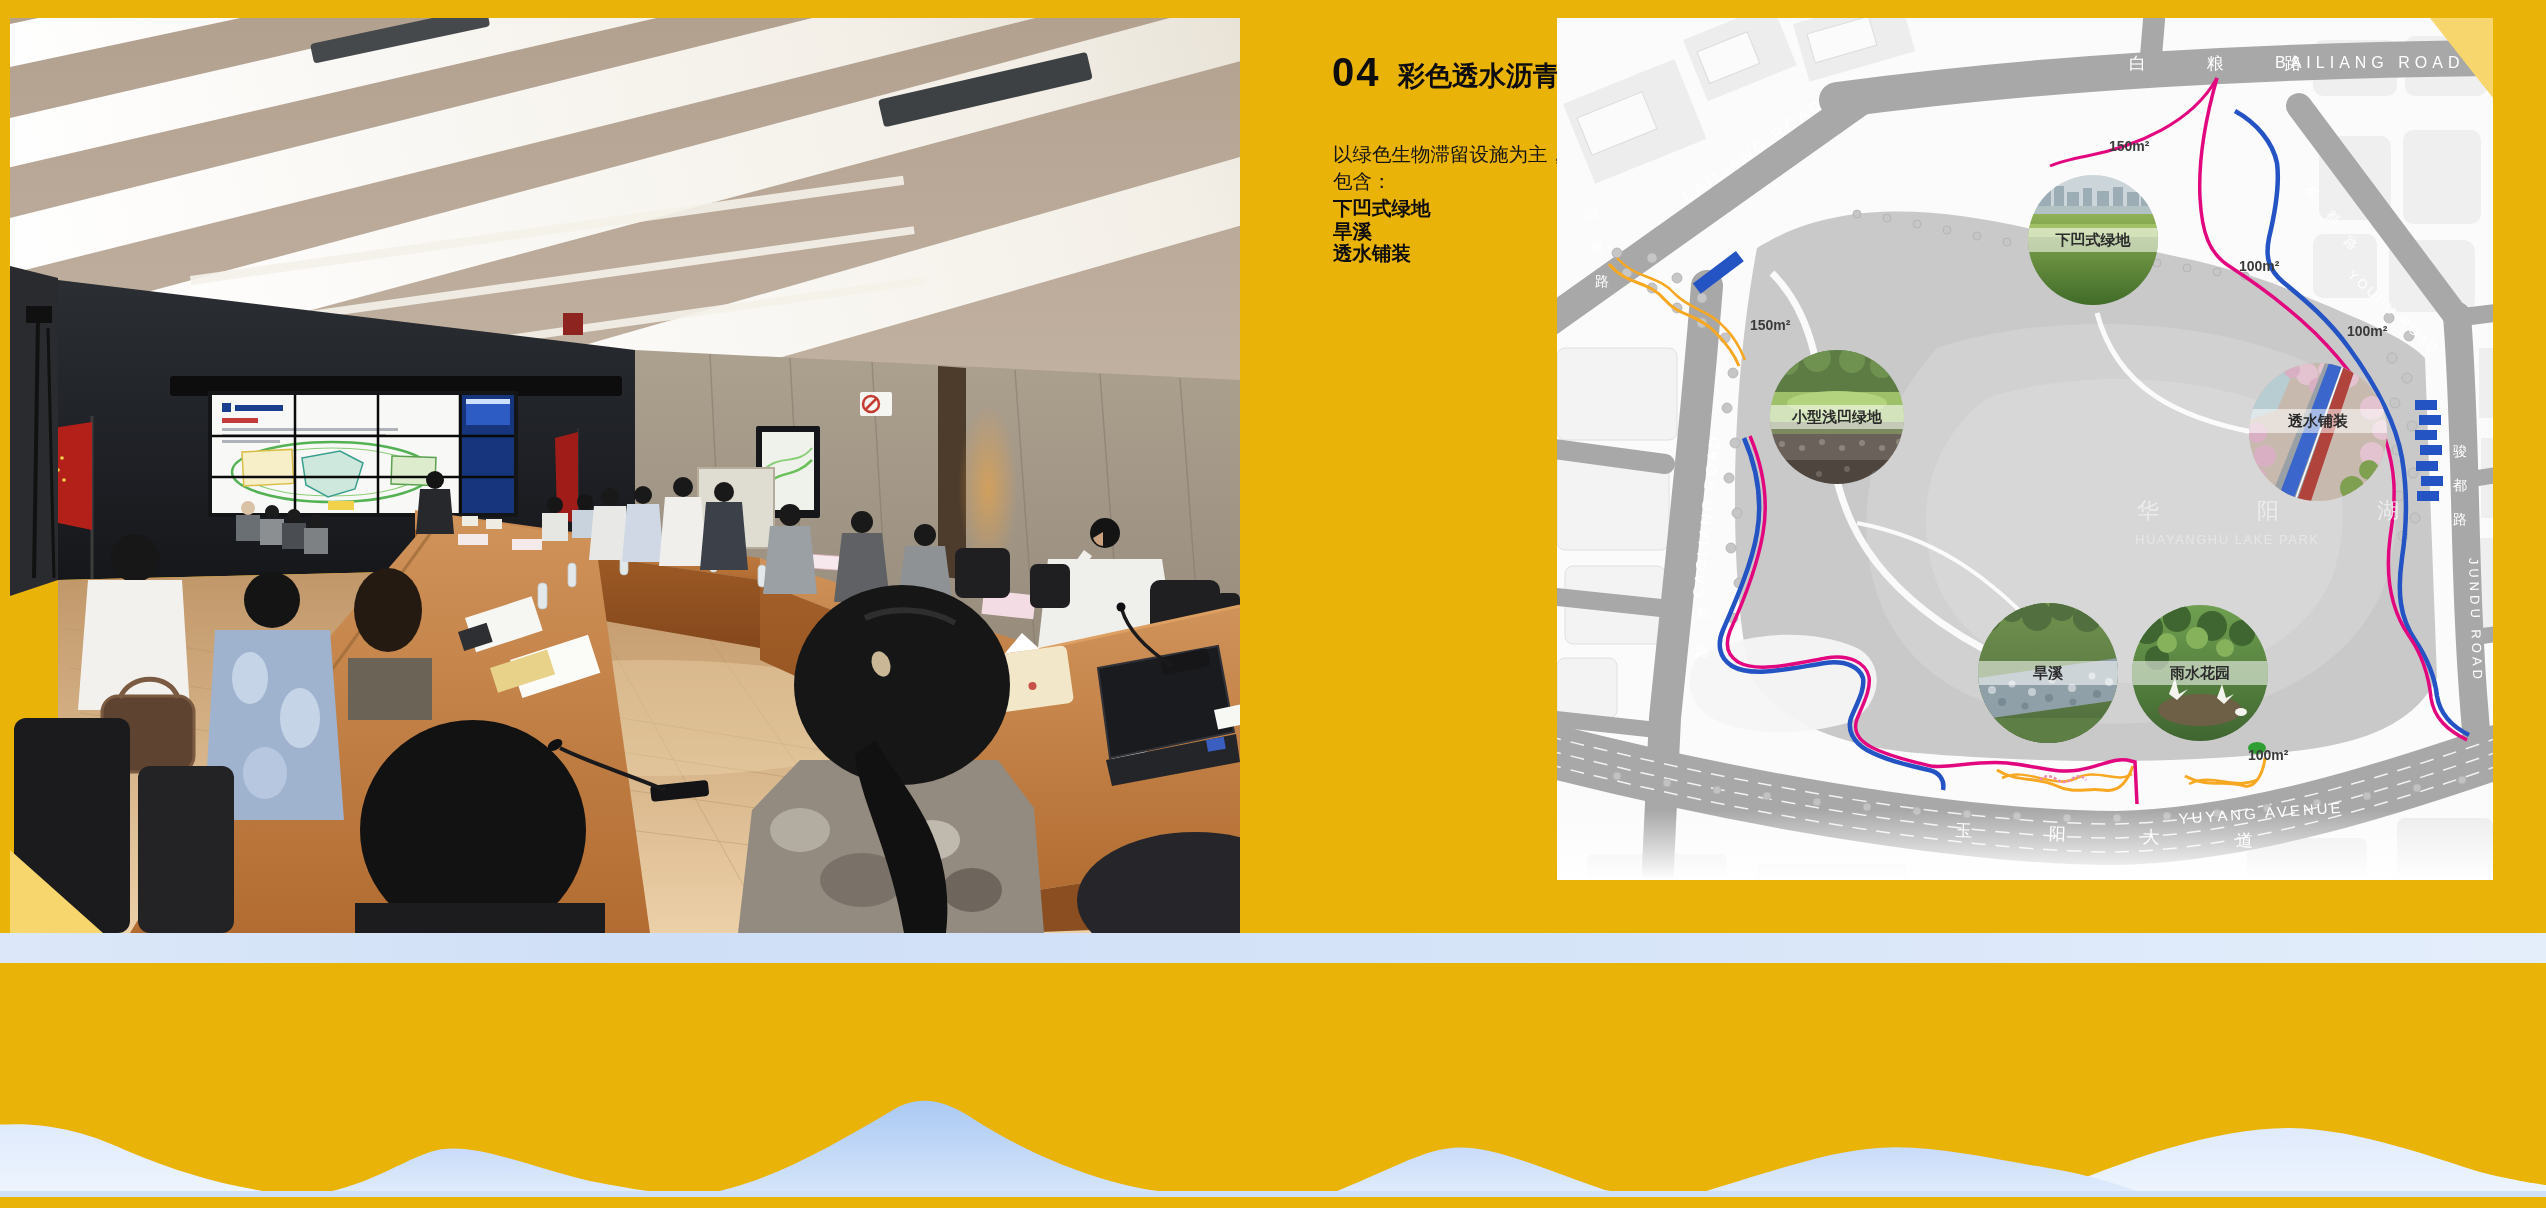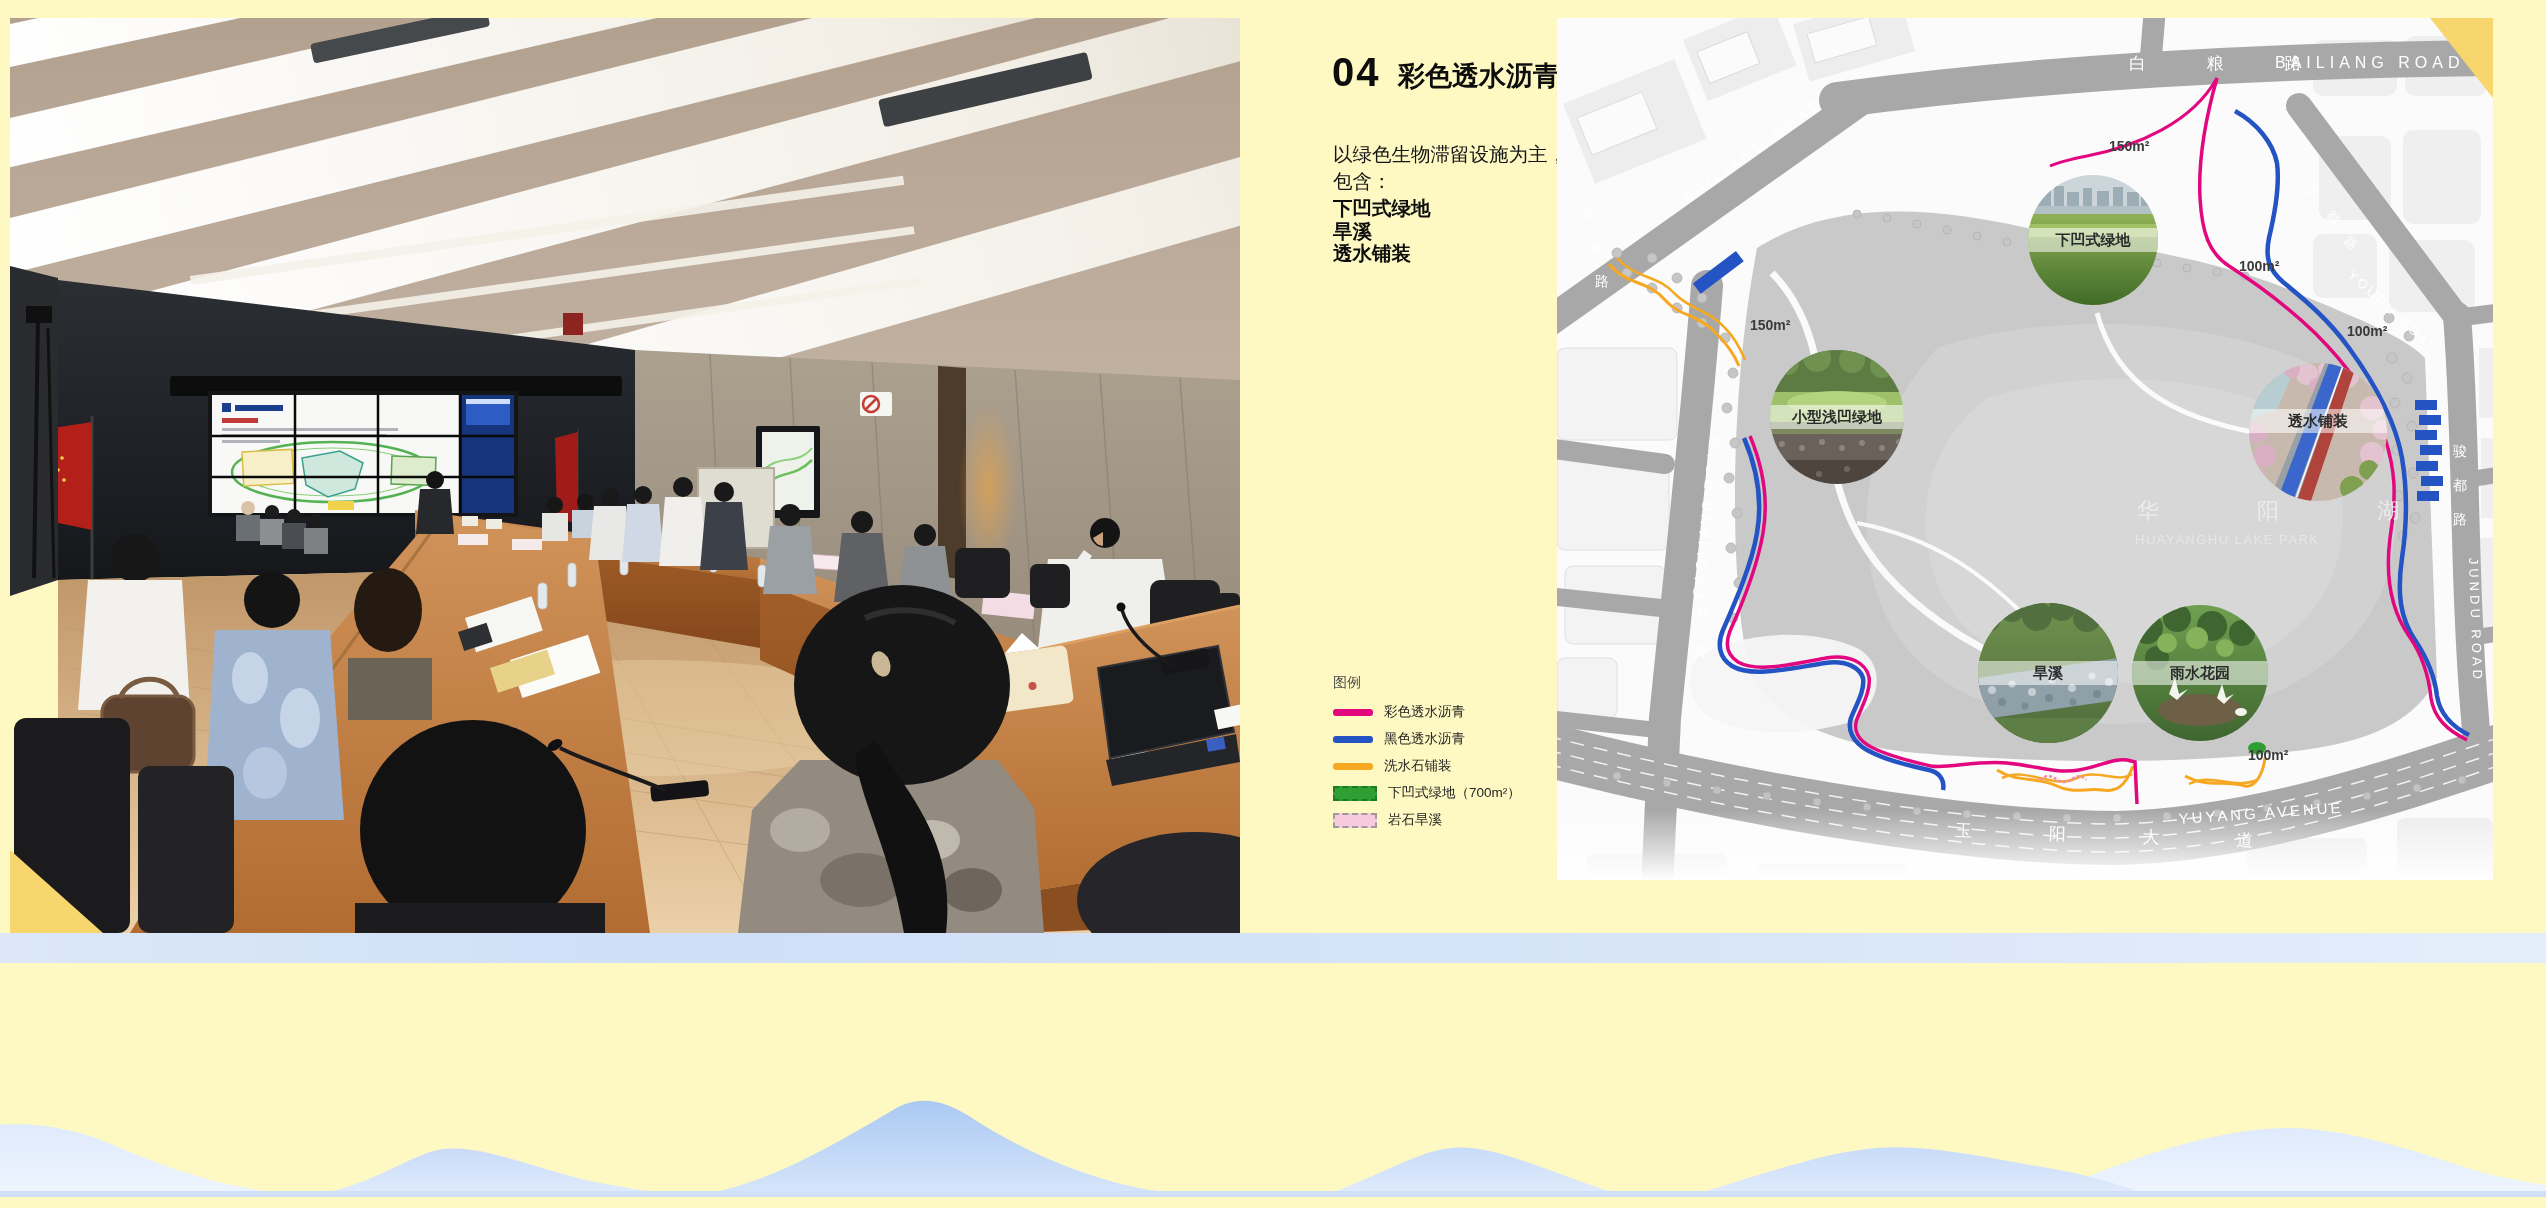--- a/index.html
+++ b/index.html
@@ -1,16 +1,16 @@
 <!DOCTYPE html>
 <html><head>
 <meta charset="utf-8">
 <style>
   html,body{margin:0;padding:0;background:#ffffff;}
-  .canvas{position:relative;width:2546px;height:1208px;background:#fef9c3;overflow:hidden;
+  .canvas{position:relative;width:2546px;height:1208px;background:#eab308;overflow:hidden;
           font-family:"Liberation Sans","DejaVu Sans",sans-serif;color:#111;}
   .photo{position:absolute;left:10px;top:18px;width:1230px;height:915px;}
   .map{position:absolute;left:1557px;top:18px;width:936px;height:862px;}
   .sec-num{position:absolute;left:1332px;top:50px;font-size:40px;font-weight:800;letter-spacing:2px;color:#0d0d0d;}
   .sec-title{position:absolute;left:1398px;top:58px;font-size:27px;font-weight:800;color:#0d0d0d;}
   .intro{position:absolute;left:1333px;top:141px;font-size:19.5px;line-height:27px;color:#151515;width:240px;}
   .features{position:absolute;left:1333px;top:197px;font-size:19.5px;font-weight:700;line-height:22.5px;color:#0d0d0d;}
   .legend{position:absolute;left:1333px;top:674px;}
   .legend-title{font-size:14px;color:#4a4a4a;margin-bottom:11px;}
   .legend-row{display:flex;align-items:center;gap:11px;margin-bottom:9px;}
@@ -370,43 +370,20 @@
   <div class="intro">
     <div>以绿色生物滞留设施为主，</div>
     <div>包含：</div>
   </div>
   <div class="features">
     <div>下凹式绿地</div>
     <div>旱溪</div>
     <div>透水铺装</div>
   </div>
 
-  <div class="legend">
-    <div class="legend-title">图例</div>
-    <div class="legend-row">
-      <div class="sw sw-line" style="background: rgb(226, 7, 126);"></div>
-      <div class="legend-label">彩色透水沥青</div>
-    </div>
-    <div class="legend-row">
-      <div class="sw sw-line" style="background: rgb(36, 83, 196);"></div>
-      <div class="legend-label">黑色透水沥青</div>
-    </div>
-    <div class="legend-row">
-      <div class="sw sw-line" style="background: rgb(247, 168, 35);"></div>
-      <div class="legend-label">洗水石铺装</div>
-    </div>
-    <div class="legend-row">
-      <div class="sw sw-block" style="border-color: rgb(28, 122, 34); background: rgb(47, 158, 51);"></div>
-      <div class="legend-label">下凹式绿地（700m²）</div>
-    </div>
-    <div class="legend-row">
-      <div class="sw sw-block" style="border-color: rgb(154, 154, 154); background: rgb(247, 202, 222);"></div>
-      <div class="legend-label">岩石旱溪</div>
-    </div>
-  </div>
 
   <svg class="map" viewBox="0 0 936 862">
     <defs>
       <linearGradient id="fadeW" x1="0" y1="0" x2="0" y2="1">
         <stop offset="0" stop-color="rgba(255,255,255,0)"></stop>
           <stop offset="1" stop-color="#ffffff"></stop>
       </linearGradient>
       <linearGradient id="gGrass" x1="0" y1="0" x2="0" y2="1">
         <stop offset="0" stop-color="#8fb056"></stop>
           <stop offset="1" stop-color="#3f6b28"></stop>

